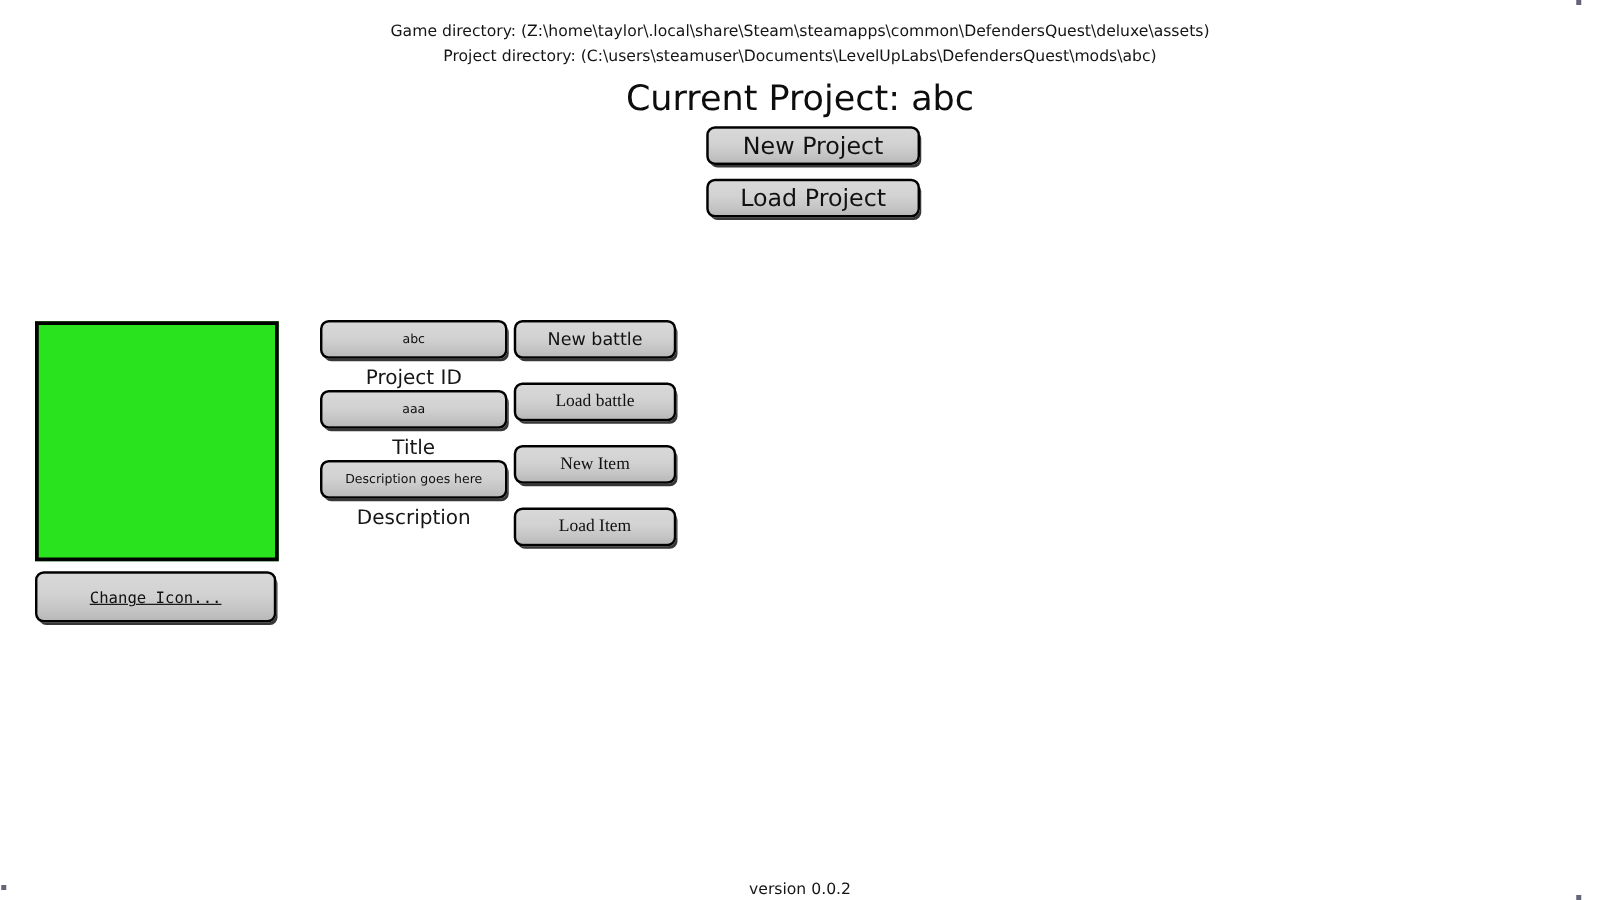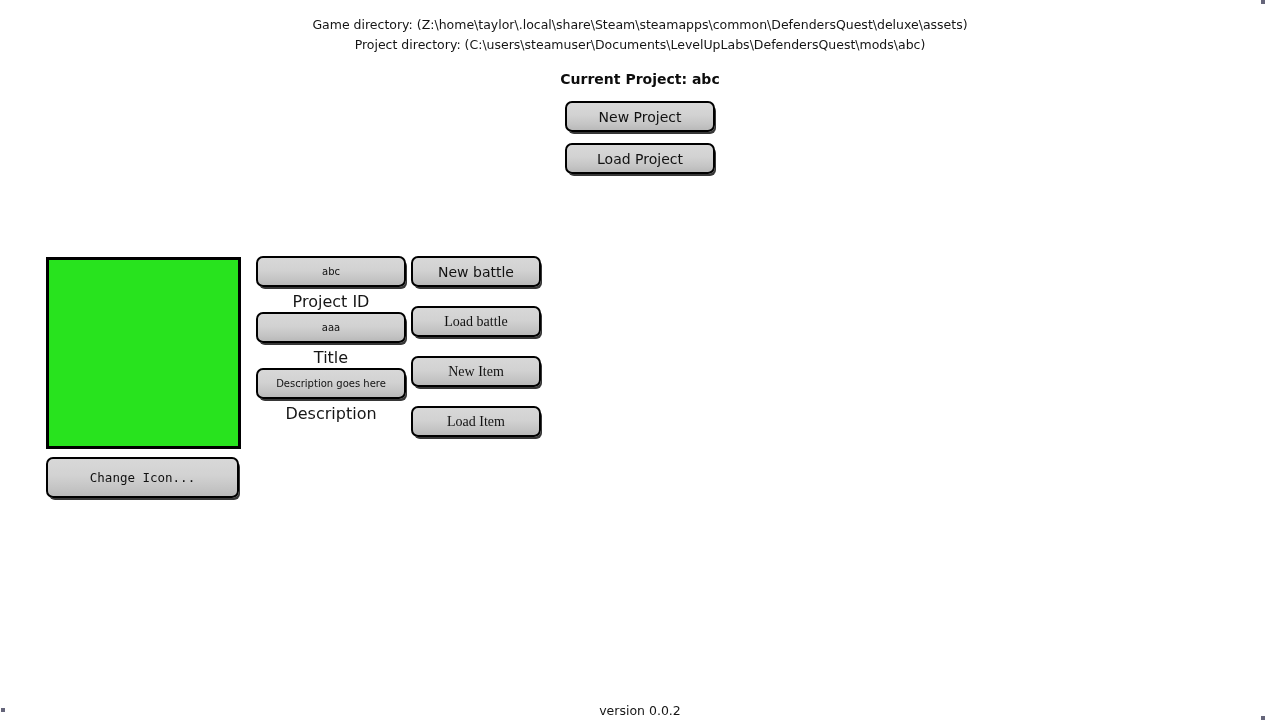--- a/index.html
+++ b/index.html
@@ -25,25 +25,25 @@
     text-align: center;
   }
   .dir-line {
     font-size: 12.5px;
     line-height: 20px;
     color: #151515;
     white-space: nowrap;
   }
   .dir-line:first-child { margin-top: 3px; }
   .project-title {
-    font-size: 14px;
+    font-size: 28px;
     line-height: 30px;
     margin-top: 9px;
     color: #0d0d0d;
-    font-weight: bold;
+    font-weight: normal;
   }
 
   
   .widget {
     box-sizing: border-box;
     border: 2px solid #000000;
     border-radius: 7px;
     background: linear-gradient(to bottom, #d8d8d8 0%, #d2d2d2 45%, #c4c4c4 80%, #b9b9b9 100%);
     box-shadow: 2px 3px 0 -1px rgba(20,20,20,0.85);
     display: flex;
@@ -59,32 +59,33 @@
   }
 
   
   .top-buttons {
     position: absolute;
     left: 565px;
     top: 101px;
     width: 150px;
   }
   .top-buttons .widget {
-    width: 150px;
+    width: 171px;
     height: 31px;
-    font-size: 14px;
+    font-size: 19px;
   }
   .top-buttons .widget + .widget { margin-top: 11px; }
 
   
   .icon-col {
     position: absolute;
-    left: 46px;
+    left: 28px;
     top: 257px;
     width: 215px;
+    text-decoration: underline;
   }
   .icon-preview {
     box-sizing: border-box;
     width: 195px;
     height: 192px;
     border: 3px solid #000000;
     background: #28e31e;
   }
   .change-icon-btn {
     margin-top: 8px;

